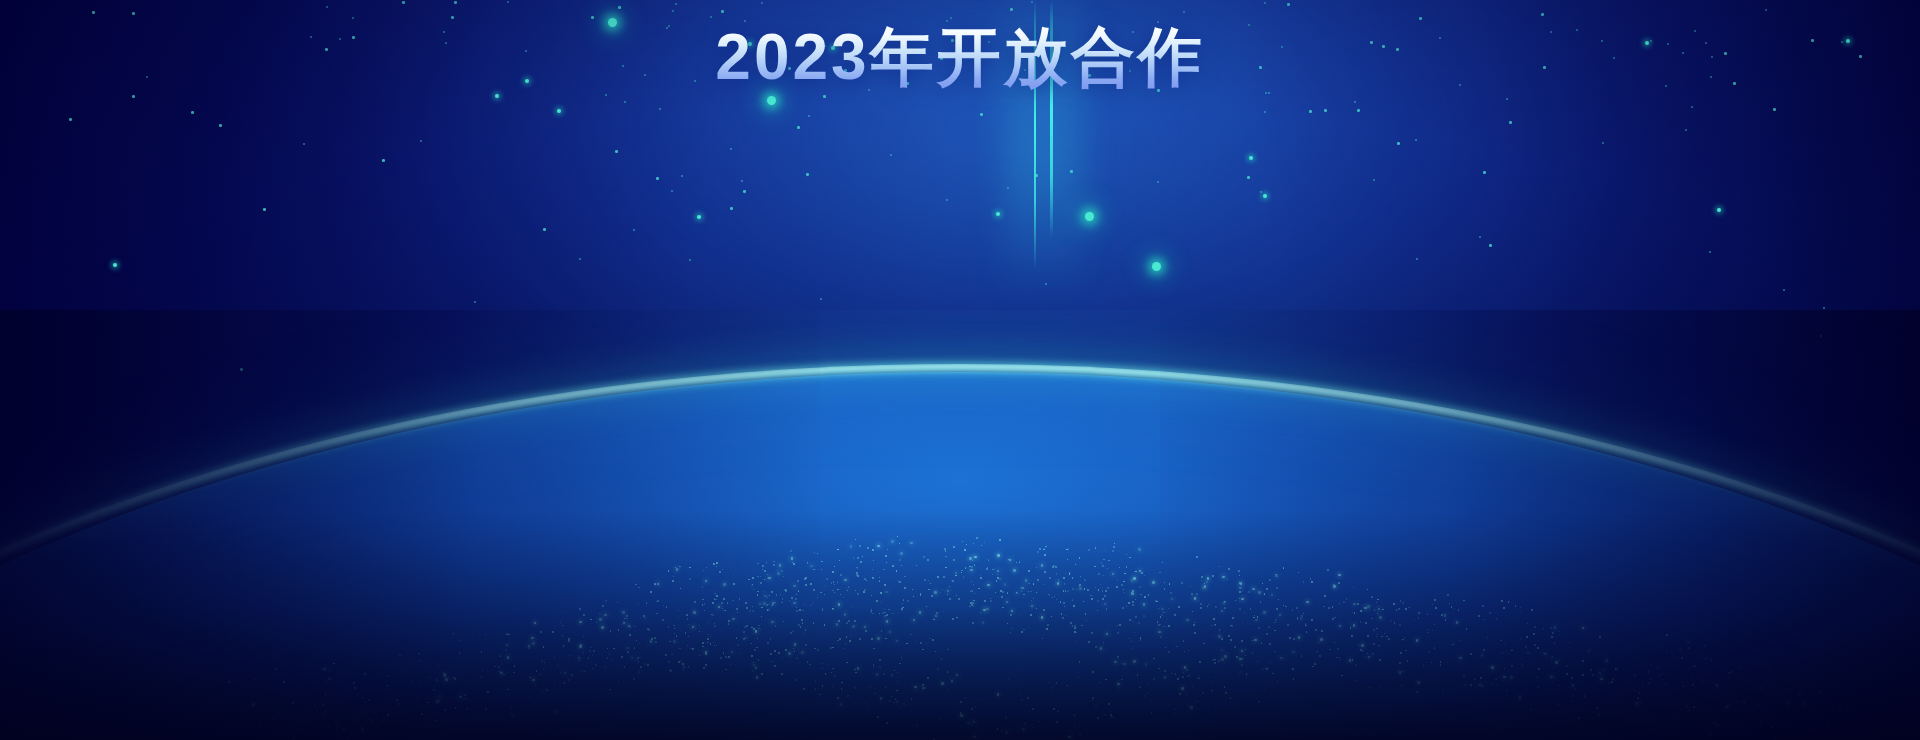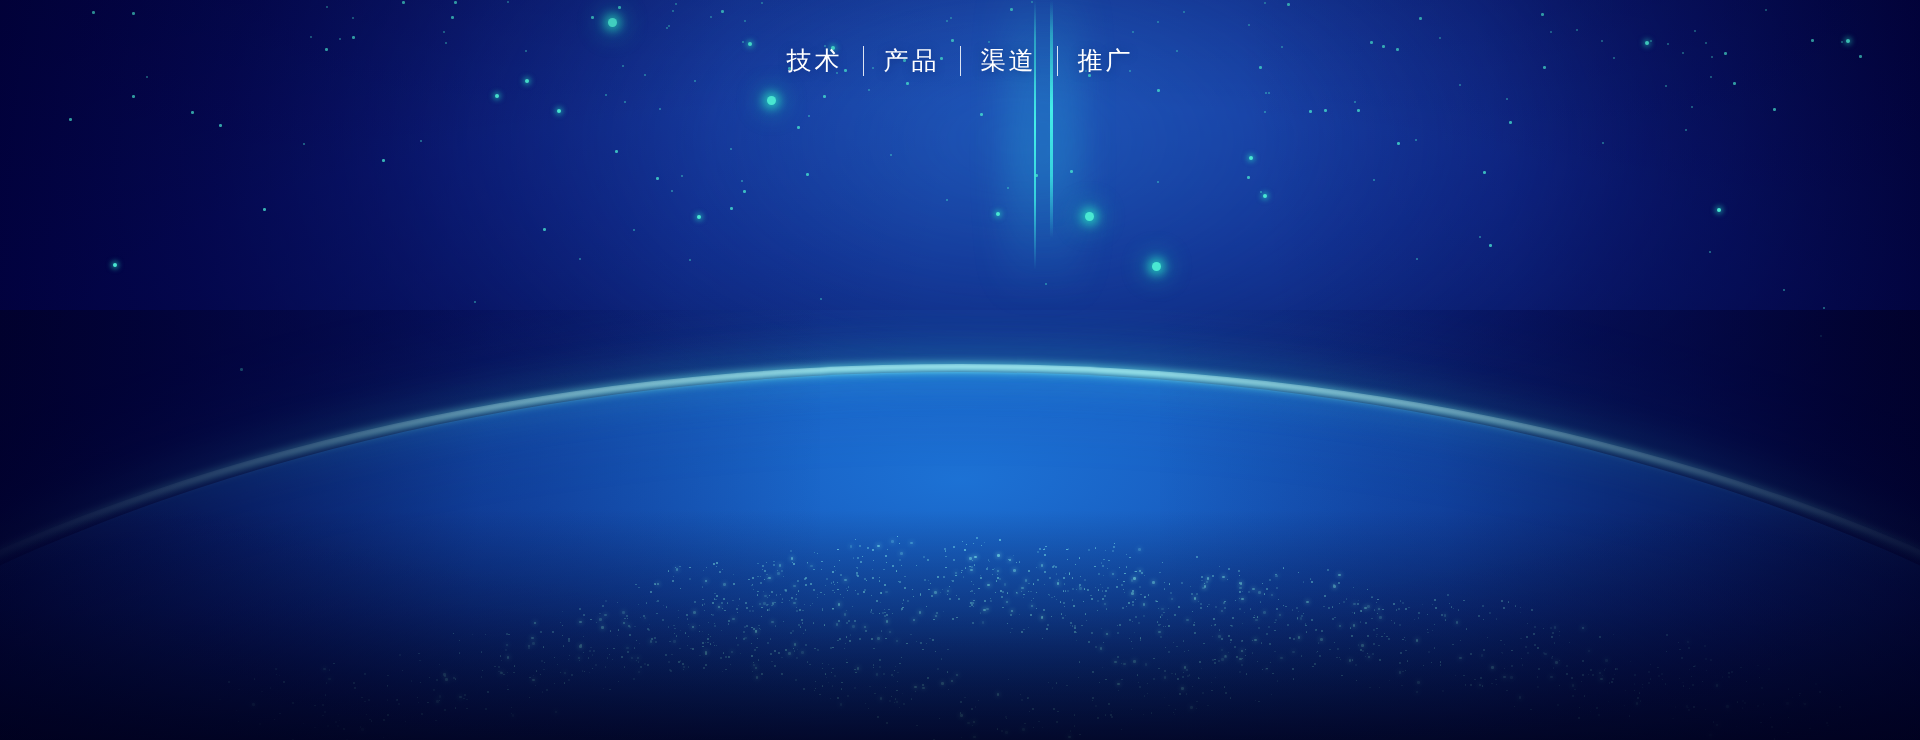--- a/index.html
+++ b/index.html
@@ -2085,25 +2085,17 @@
     <div class="earth-shade-l"></div>
     <div class="earth-shade-r"></div>
     <div class="earth-bottom-dark"></div>
   </div>
 
   <div class="sky-corner-dark"></div>
 
   <div class="content">
 
 
+    <div class="title-sub">2023年开放合作</div>
 
-    <div class="tagline" id="tagline">
-        <span class="tag-word">技术</span>
-        <span class="tag-sep"></span>
-        <span class="tag-word">产品</span>
-        <span class="tag-sep"></span>
-        <span class="tag-word">渠道</span>
-        <span class="tag-sep"></span>
-        <span class="tag-word">推广</span>
-      </div>
 
   </div>
 </div>
 
 </body></html>

